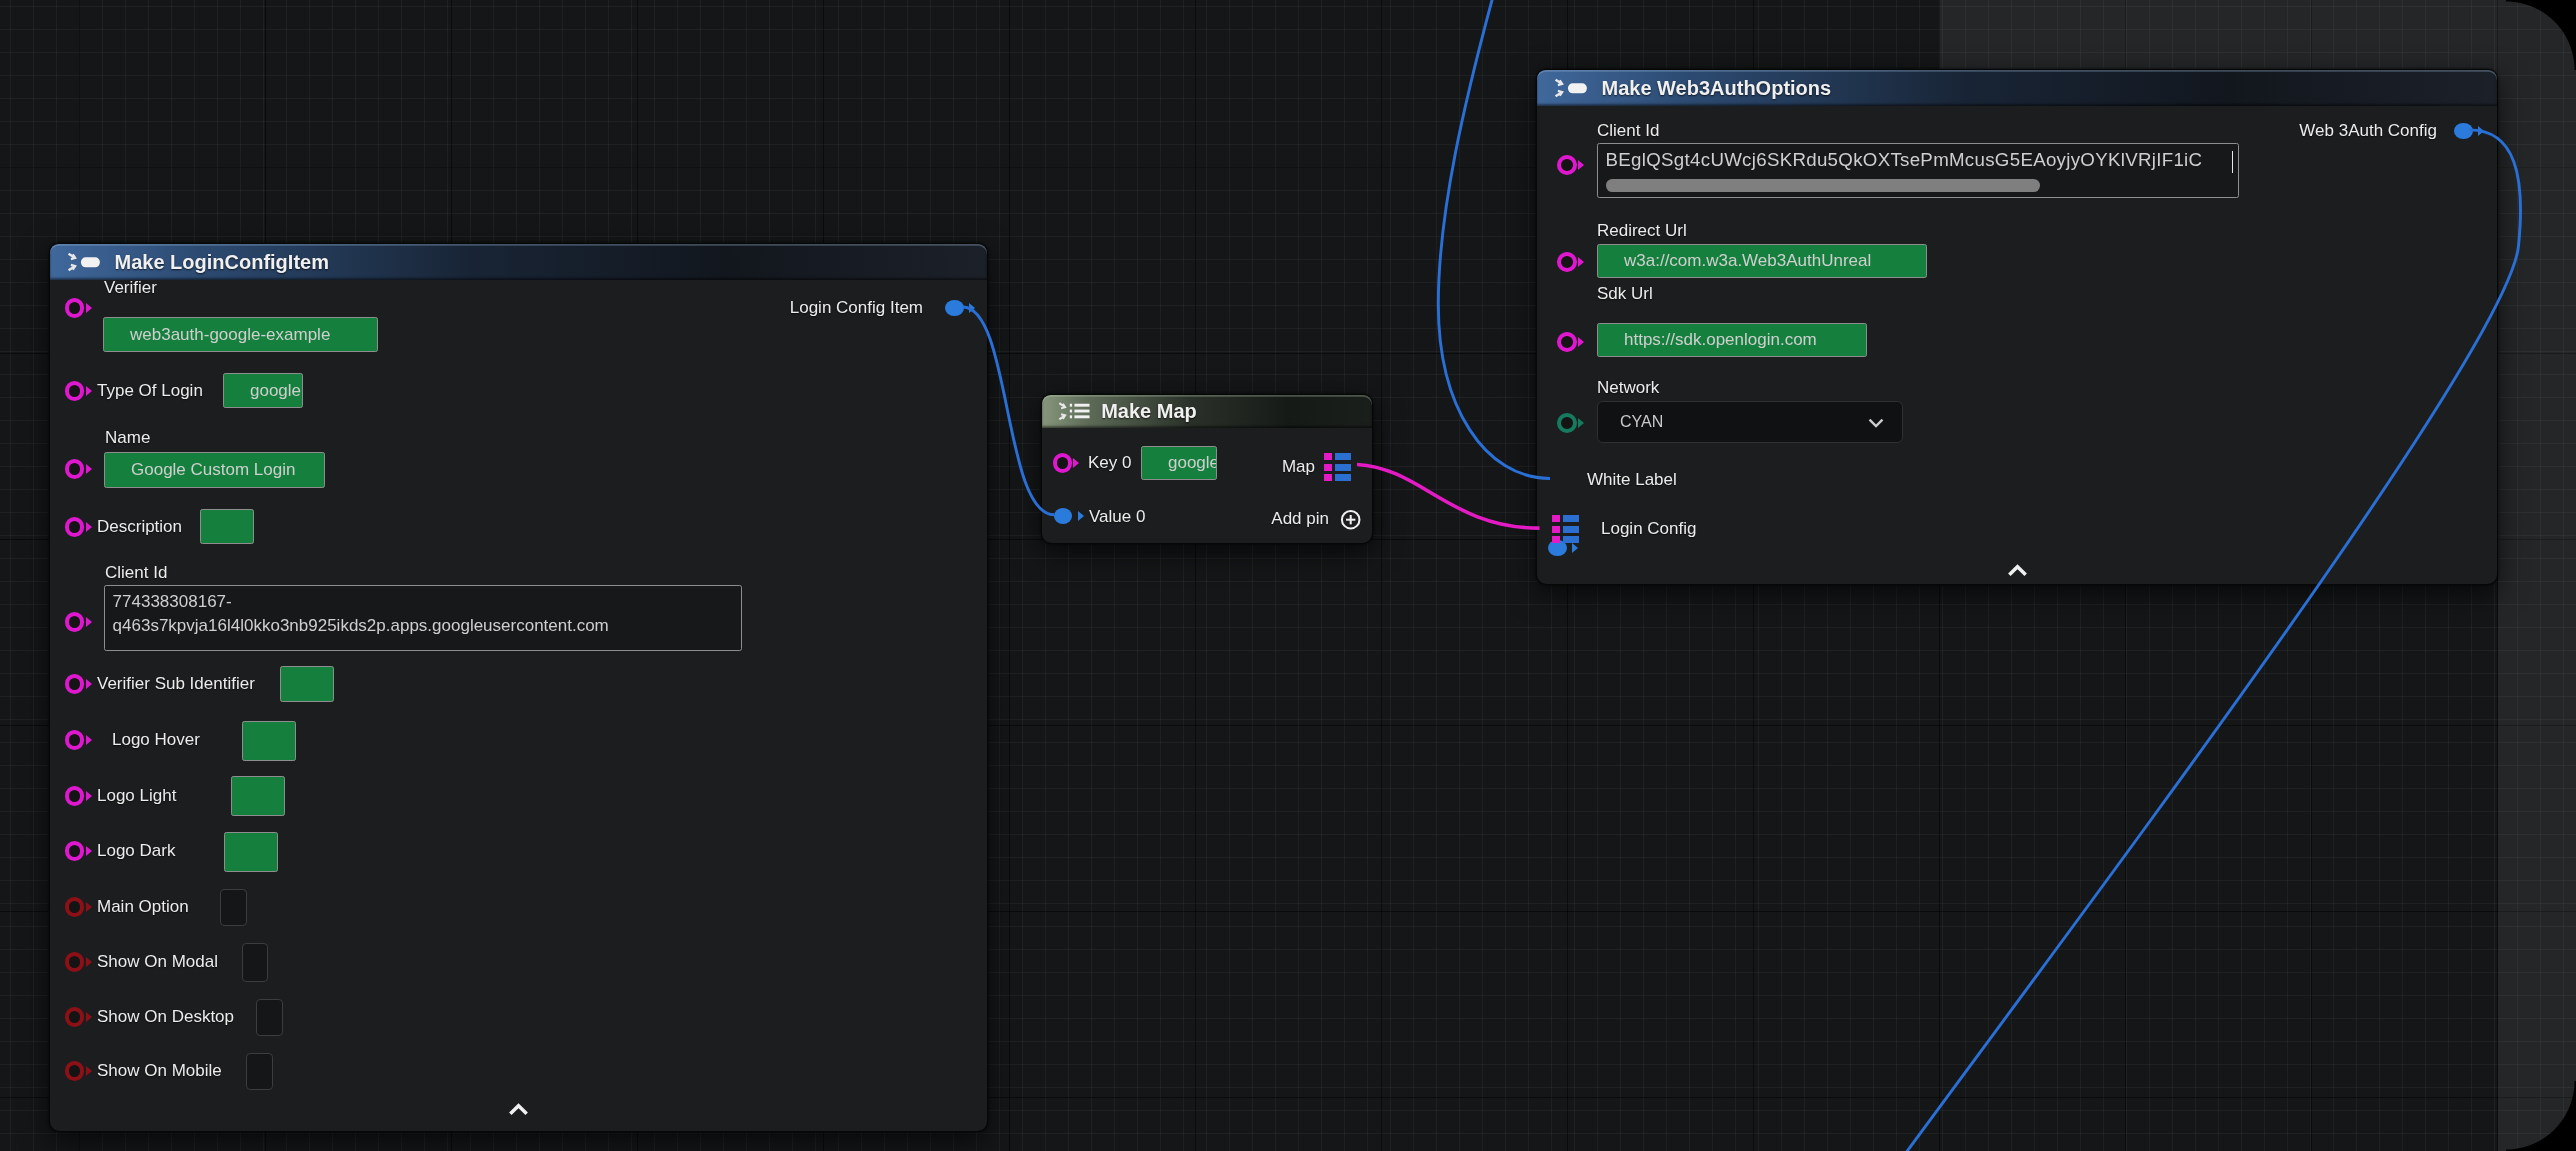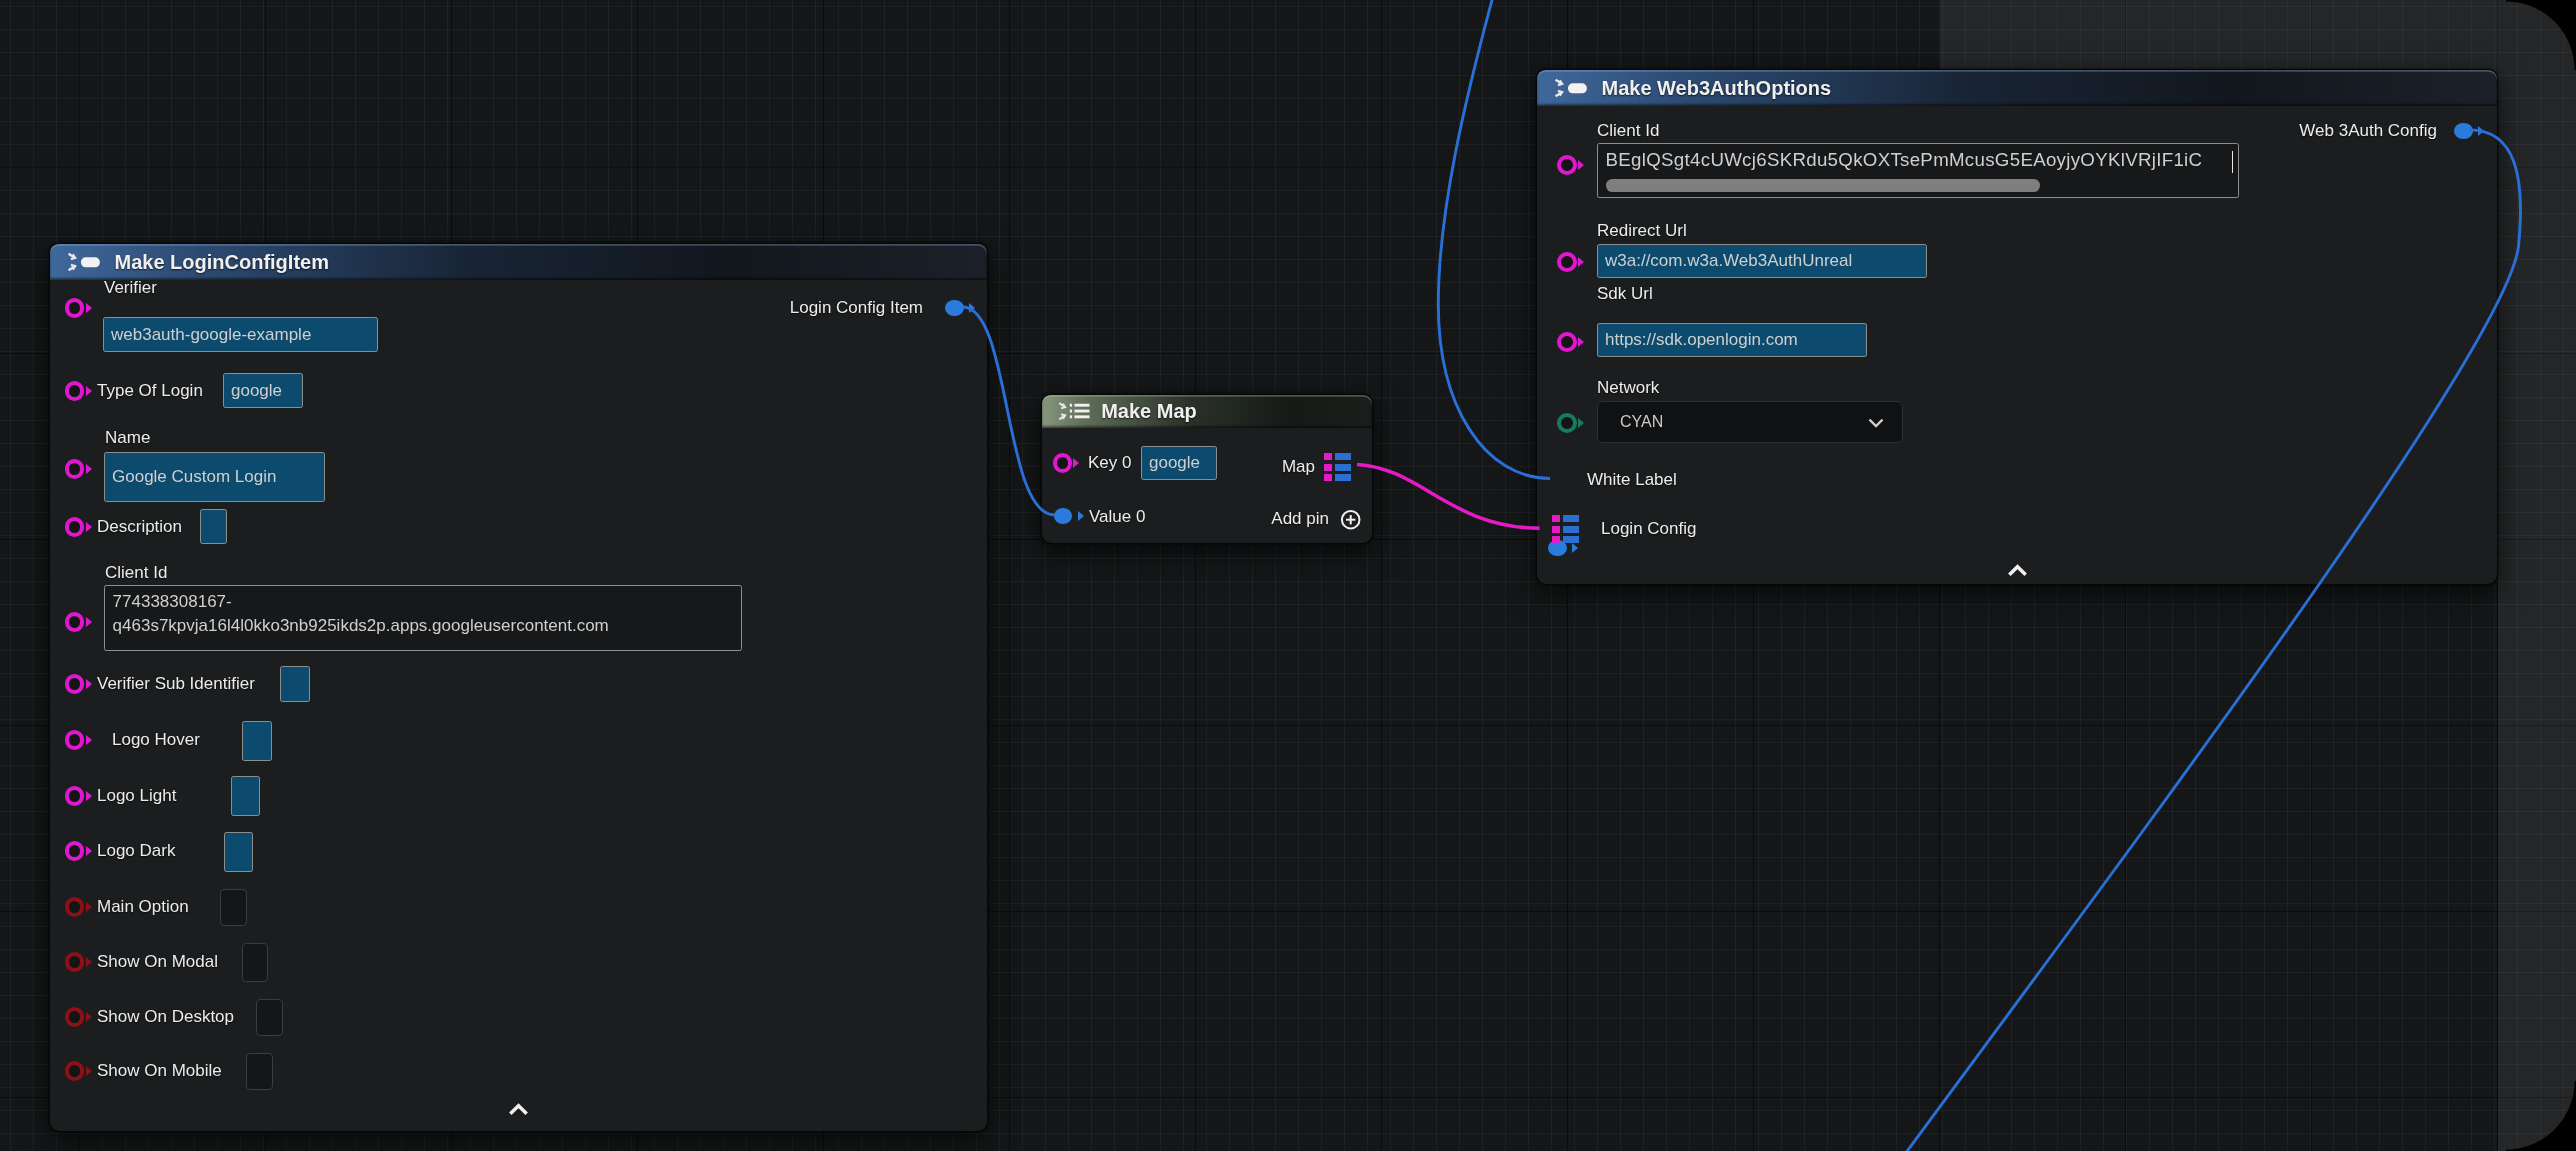--- a/index.html
+++ b/index.html
@@ -42,22 +42,22 @@
   .pin.enum{border-color:#157a5e;color:#157a5e;}
   .pin.enum::after{border-left-color:#157a5e;}
   .pin.blue{background:#2b7bdc;color:#2b7bdc;}
   .pin.blue::after{border-left-color:#2b7bdc;}
 
   .mappin{position:absolute;width:27px;height:28px;display:flex;flex-direction:column;justify-content:space-between;}
   .mappin .mrow{display:flex;justify-content:space-between;height:7px;}
   .mappin .k{width:7.6px;height:7px;background:#e41bc4;}
   .mappin .v{width:16px;height:7px;background:#2b6fd0;}
 
-  .tbox{position:absolute;background:#0c4a6e;border:1.2px solid #8e8e8e;border-radius:2.3px;
-    color:#cfcfcf;font-size:17px;display:flex;align-items:center;padding:0 7px;box-sizing:border-box;white-space:nowrap;overflow:hidden;}
+  .tbox{position:absolute;background:#15803d;border:1.2px solid #8e8e8e;border-radius:2.3px;
+    color:#cfcfcf;font-size:17px;display:flex;align-items:center;padding:0 26px;box-sizing:border-box;white-space:nowrap;overflow:hidden;}
   .checkbox{position:absolute;background:#151617;border:1.2px solid #3c3d3e;border-radius:4.1px;box-sizing:border-box;}
   .dropdown{position:absolute;background:#101112;border:1.2px solid #2f3031;border-radius:5.8px;
     color:#c9c9c9;font-size:16px;display:flex;align-items:center;padding:0 16.4px 0 22px;box-sizing:border-box;justify-content:space-between;}
   .multibox{position:absolute;background:#17181a;border:1.2px solid #8e8e8e;border-radius:2.3px;
     color:#cfcfcf;font-size:17px;line-height:24px;padding:3.5px 7.6px;box-sizing:border-box;overflow:hidden;}
   .scrollbar{position:absolute;background:#7f7f80;border-radius:6.4px;}
   .caret{position:absolute;width:1.8px;background:#e8e8e8;}
   svg.icon{display:block;}
   .chev{position:absolute;}
 </style>
@@ -97,21 +97,21 @@
     <div class="pin filled blue" style="left:895px;top:56px;"></div>
 
     <div class="pin hollow magenta" style="left:14.6px;top:137px;"></div>
     <div class="lbl" style="left:47px;top:135px;">Type Of Login</div>
     <div class="tbox" style="left:173px;top:129px;width:80px;height:35px;">
         <span>google</span>
       </div>
 
     <div class="lbl" style="left:55px;top:182px;">Name</div>
     <div class="pin hollow magenta" style="left:14.6px;top:215px;"></div>
-    <div class="tbox" style="left:54px;top:208px;width:221px;height:50px;">
+    <div class="tbox" style="left:54px;top:208px;width:221px;height:36px;">
         <span>Google Custom Login</span>
       </div>
 
     <div class="pin hollow magenta" style="left:14.6px;top:273px;"></div>
     <div class="lbl" style="left:47px;top:271px;">Description</div>
     <div class="tbox" style="left:150px;top:265px;width:27px;height:35px;"></div>
 
     <div class="lbl" style="left:55px;top:317px;">Client Id</div>
     <div class="pin hollow magenta" style="left:14.6px;top:368px;"></div>
     <div class="multibox" style="left:54px;top:341px;width:638px;height:66px;">

